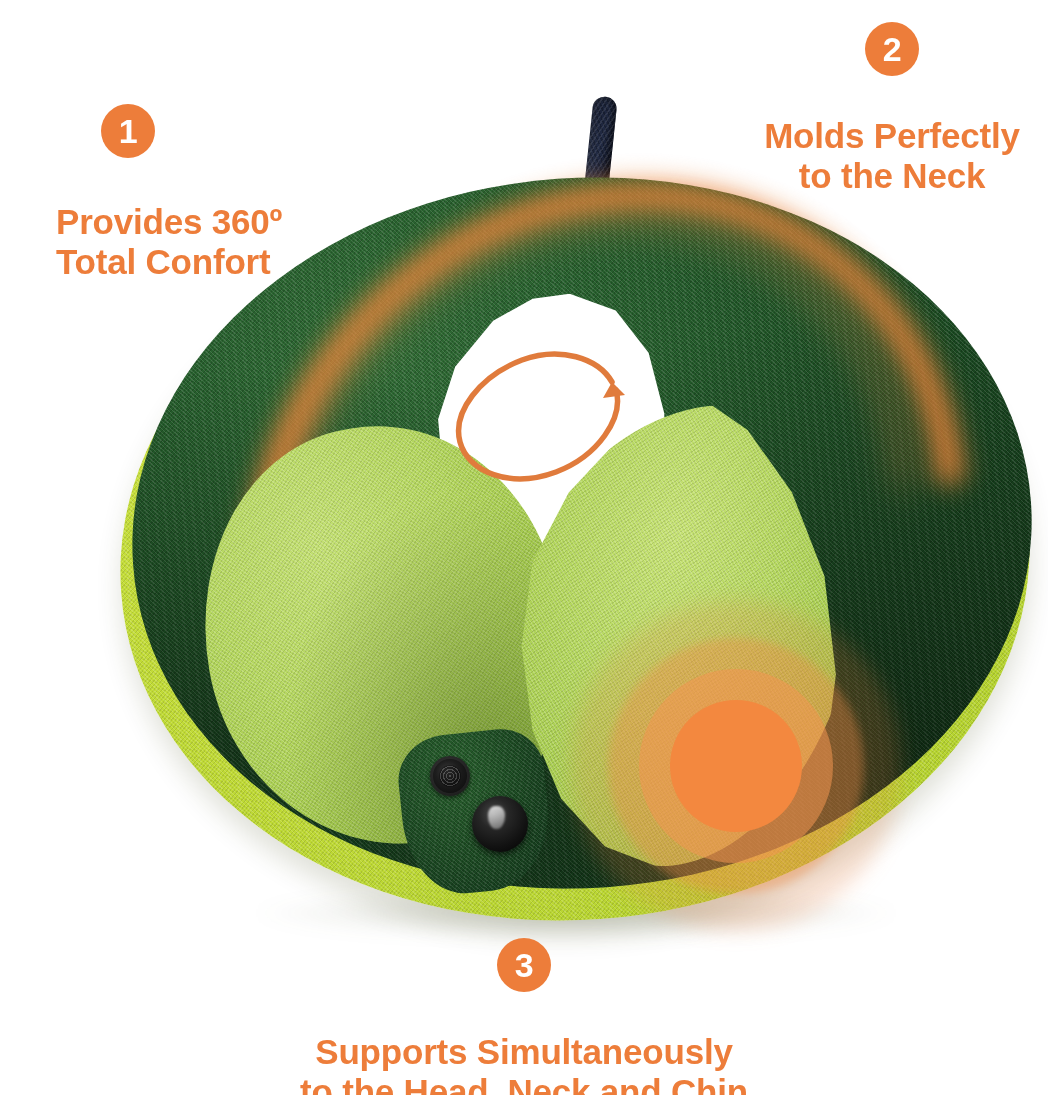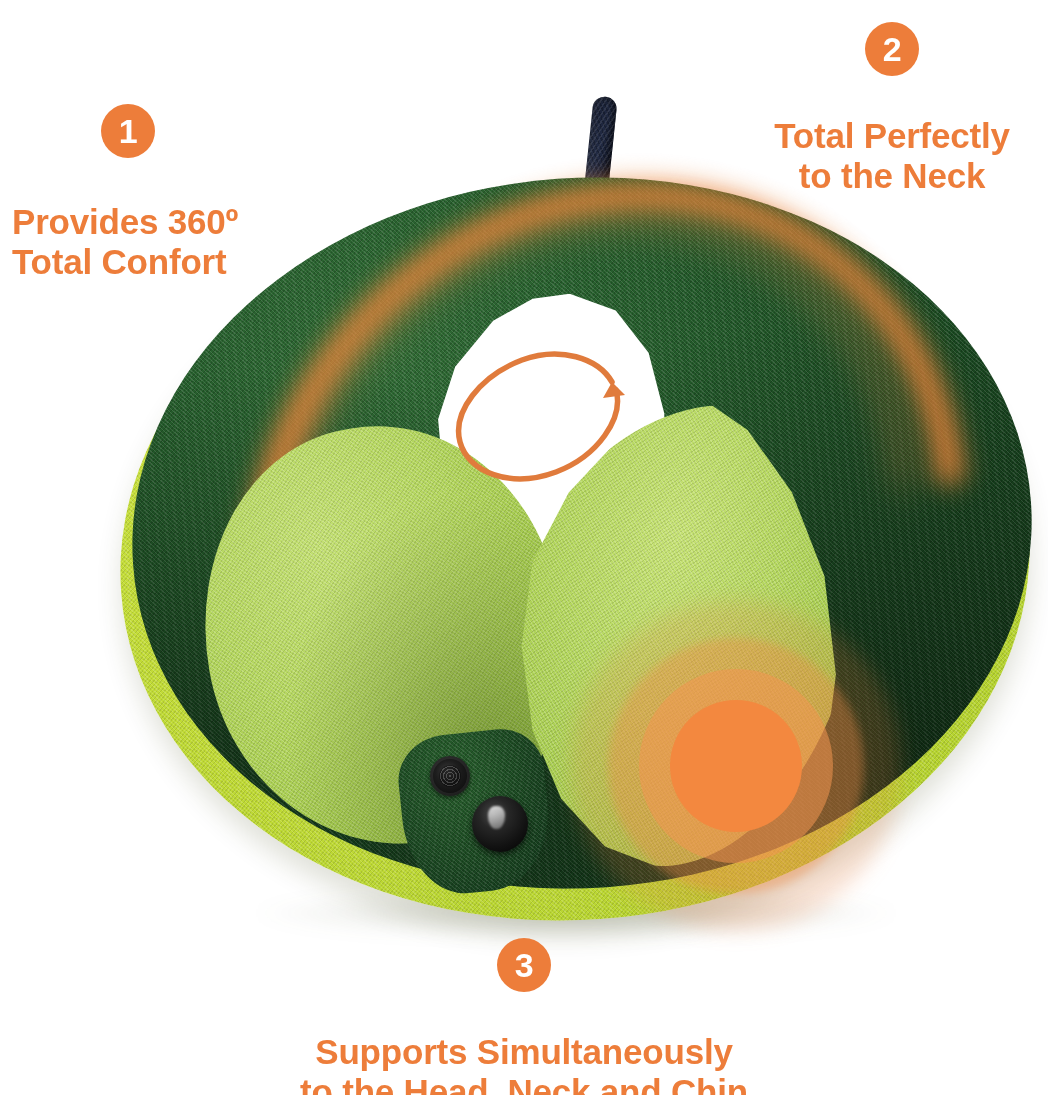--- a/index.html
+++ b/index.html
@@ -42,21 +42,21 @@
     text-align: center;
   }
   .callout .ctext {
     display: block;
     font-size: 35px;
   }
 
   
   #callout-1 { left: 0px; top: 86px; width: 290px; text-align: left; }
   #callout-1 .badge { margin: 0 0 26px 101px; }
-  #callout-1 .ctext { padding-left: 12px; }
+  #callout-1 .ctext { padding-left: 20px; margin-left: 36px; }
 
   
   #callout-2 { left: 742px; top: 4px; width: 300px; text-align: center; }
   #callout-2 .badge { margin: 0 auto 22px auto; }
 
   
   #callout-3 { left: 228px; top: 920px; width: 592px; text-align: center; }
   #callout-3 .badge { margin: 0 auto 22px auto; }
 
   
@@ -380,21 +380,21 @@
   </div>
 
   <div class="callout" id="callout-1">
     <span class="badge">1</span>
     <span class="ctext">Provides 360º
 Total Confort</span>
   </div>
 
   <div class="callout" id="callout-2">
     <span class="badge">2</span>
-    <span class="ctext">Total Perfectly
+    <span class="ctext">Molds Perfectly
 to the Neck</span>
   </div>
 
   <div class="callout" id="callout-3">
     <span class="badge">3</span>
     <span class="ctext">Supports Simultaneously
 to the Head, Neck and Chin</span>
   </div>
 
 </div>

